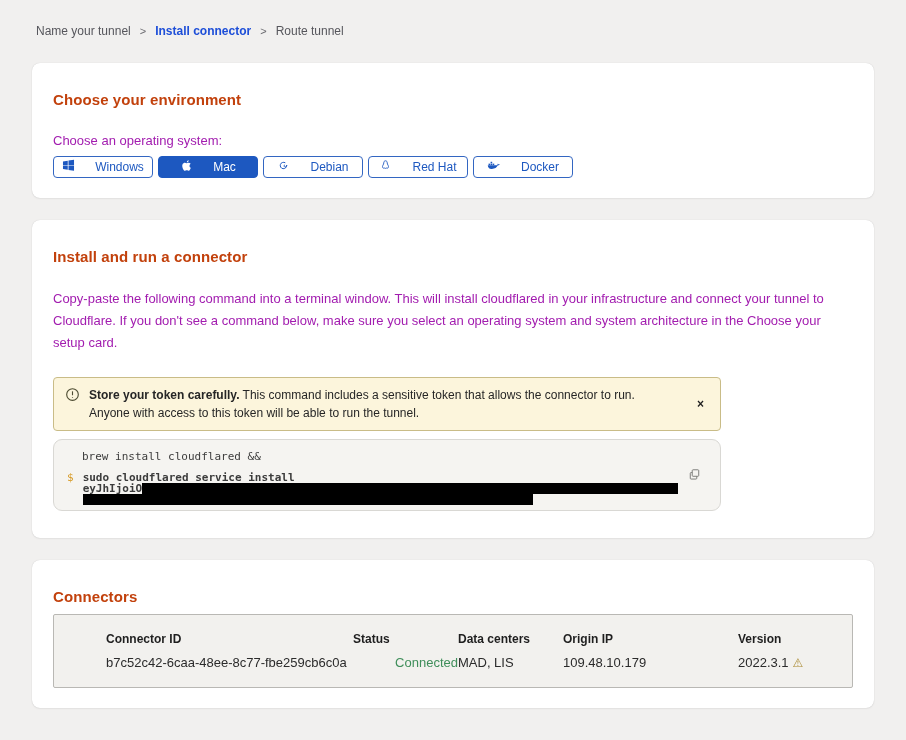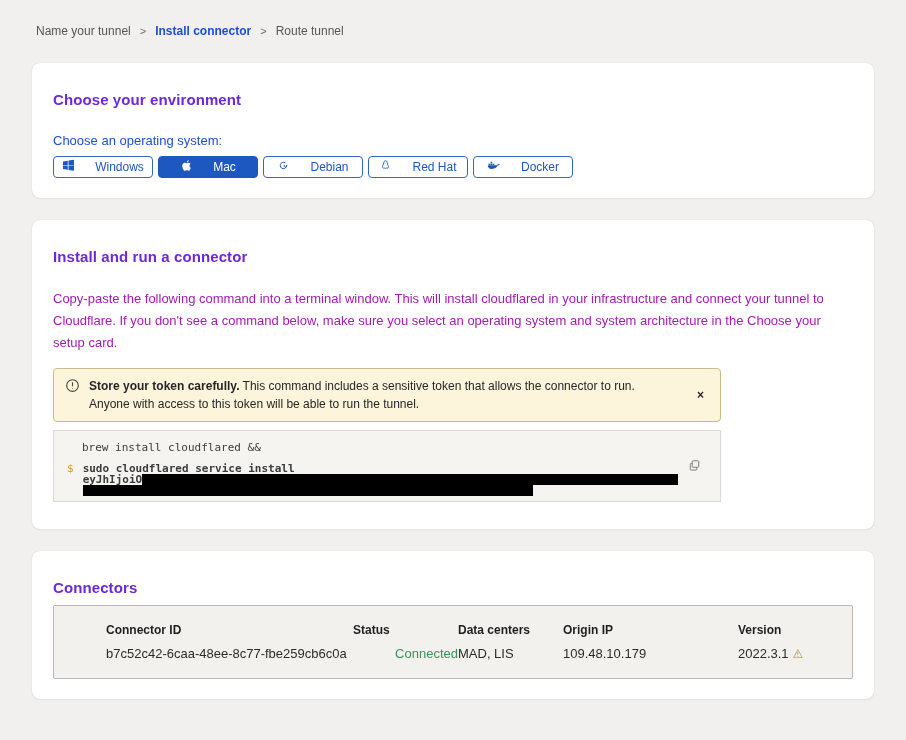--- a/index.html
+++ b/index.html
@@ -24,45 +24,45 @@
 
   
   .card {
     background:#ffffff;
     border-radius:8px;
     box-shadow:0 0 1px rgba(0,0,0,.18), 0 1px 2px rgba(0,0,0,.05);
     padding:28px 21px 20px 21px;
     margin-bottom:22px;
   }
   .card h2 {
-    font-size:15px; font-weight:700; color:#6d28d9; letter-spacing:.1px;
-  }
-
-  
-  .os-label { margin-top:25px; font-size:13px; color:#1d4ed8; }
+    font-size:15px; font-weight:700; color:#c2410c; letter-spacing:.1px;
+  }
+
+  
+  .os-label { margin-top:25px; font-size:13px; color:#a21caf; }
   .os-row { margin-top:8px; display:flex; gap:5px; }
   .os-btn {
     width:100px; height:22px;
     border:1px solid #3366c2; border-radius:4px;
     background:#fff; color:var(--accent);
     font-family:"Liberation Sans",sans-serif;
     font-size:12px;
     display:flex; align-items:center; justify-content:center; gap:20px;
     cursor:pointer;
   }
   .os-btn.selected { background:var(--accent); border-color:var(--accent); color:#fff; }
   .os-btn svg { flex:0 0 auto; }
 
   
   .desc {
     margin-top:23px; font-size:13px; line-height:22px; color:#a21caf;
     max-width:798px;
   }
   .alert {
-    margin-top:14px;
+    margin-top:23px;
     width:668px;
     background:var(--warning-bg);
     border:1px solid var(--warning-border);
     border-radius:4px;
     padding:8px 12px 8px 11px;
     display:flex; align-items:flex-start; gap:9px;
   }
   .alert-text { font-size:12px; line-height:18px; color:#262626; max-width:560px; }
   .alert-text b { font-weight:700; }
   .alert-close {
@@ -70,21 +70,21 @@
     background:none; border:none; cursor:pointer;
     font-size:12px; font-weight:700; color:#1f1f1f; line-height:1;
     padding:4px;
   }
   .codeblock {
     position:relative;
     margin-top:8px;
     width:668px; height:72px;
     background:#f5f4f1;
     border:1px solid #d9d8d4;
-    border-radius:0;
+    border-radius:9px;
     padding:11px 14px 0 13px;
     font-family:"DejaVu Sans Mono", monospace;
     font-size:11px; line-height:11px; color:#3c3c3c;
     white-space:nowrap;
   }
   .code-line1 { margin-left:15px; margin-bottom:10px; }
   .code-cmd { display:flex; gap:9px; }
   .code-prompt { color:var(--prompt-yellow); }
   .code-body div { height:11px;font-weight:bold; }
   .bar { display:inline-block; background:#000; height:11px; vertical-align:top; }

